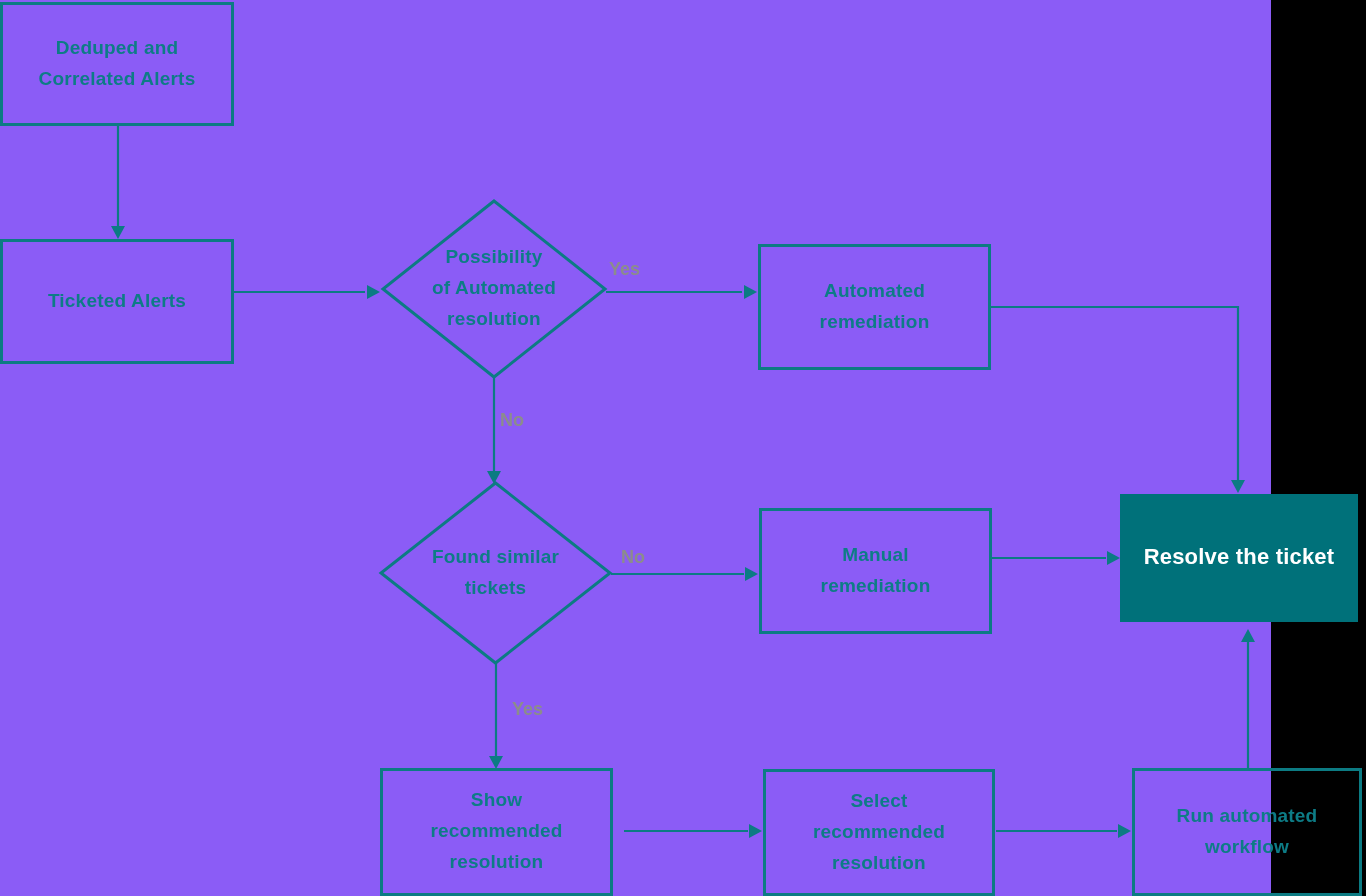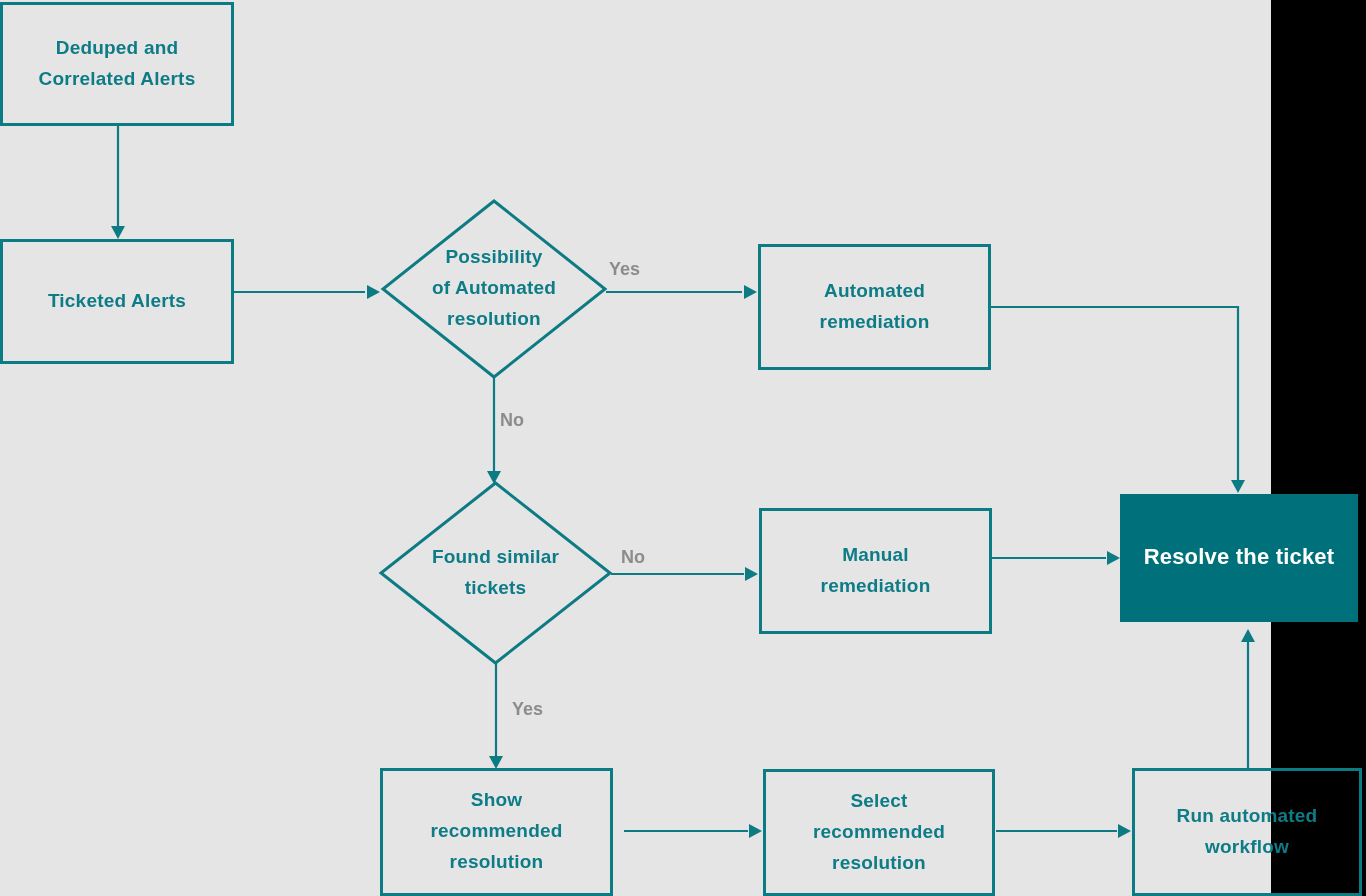--- a/index.html
+++ b/index.html
@@ -9,21 +9,21 @@
     background: #000000;
     width: 1366px;
     height: 896px;
     overflow: hidden;
     font-family: "Liberation Sans", sans-serif;
   }
   #diagram-root {
     position: relative;
     width: 1271px;
     height: 896px;
-    background: #e5e5e5;
+    background: #8b5cf6;
   }
   svg#flow-svg {
     position: absolute;
     top: 0;
     left: 0;
     width: 1366px;
     height: 896px;
     display: block;
   }
   .node-shape {

